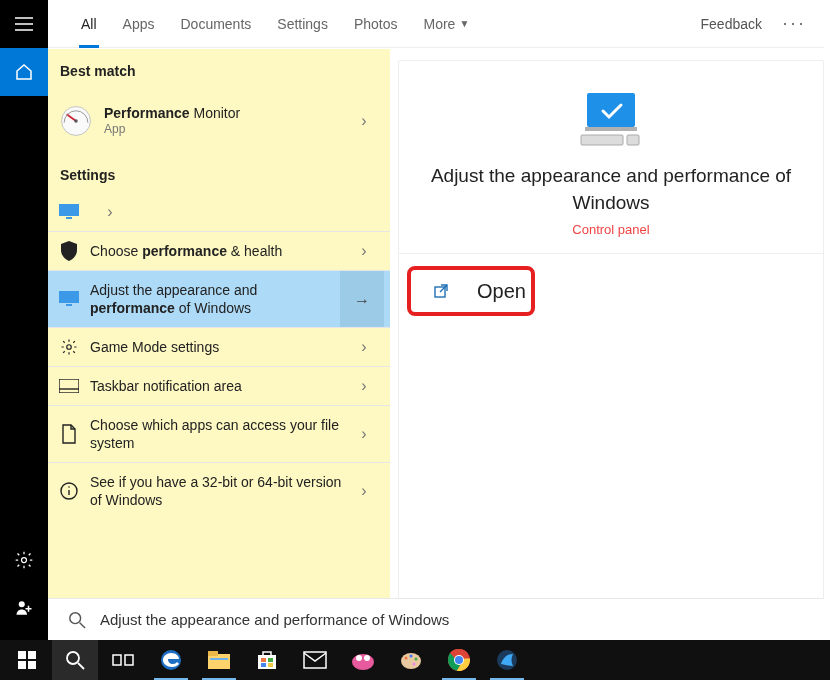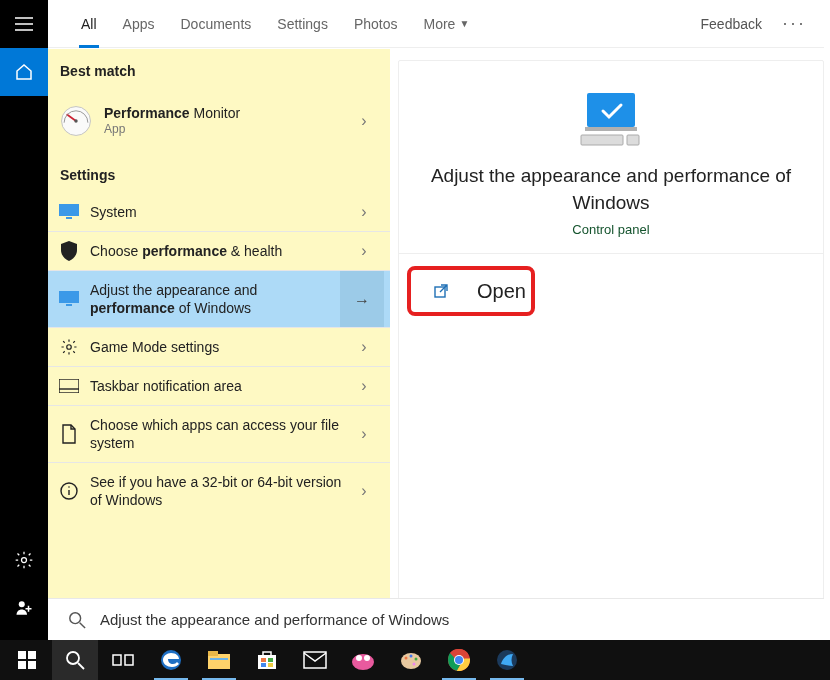--- a/index.html
+++ b/index.html
@@ -38,21 +38,21 @@
   .result-row.selected .chev-box { background:#9ccbe8; }
   .chev-box { width:44px; height:100%; display:flex; align-items:center; justify-content:center; }
 
   .divider { height:1px; background:#e6e6e6; margin:0; }
 
   .big-icon-row .icon { width:36px; height:36px; }
 
   
   .preview-center { text-align:center; padding:28px 30px 16px; border-bottom:1px solid #eee;}
   .preview-title { font-size:19px; color:#222; margin-top:14px; line-height:1.4; }
-  .preview-sub { font-size:13px; color:#14532d; margin-top:6px; }
+  .preview-sub { font-size:13px; color:#ef4444; margin-top:6px; }
   .open-btn { margin:20px 0 0 24px; width:106px; height:34px; display:flex; align-items:center; gap:28px; padding-left:10px; font-size:20px; color:#222; cursor:pointer;}
   .red-box { position:absolute; left:407px; top:266px; width:128px; height:50px; border:4px solid #e62020; border-radius:8px; pointer-events:none;}
 
   
   .search-row { position:absolute; left:48px; right:6px; top:598px; height:42px; display:flex; align-items:center; padding-left:20px; gap:14px; border-top:1px solid #e8e8e8; background:#fff;}
   .search-row input { border:none; outline:none; font-size:15px; flex:1; color:#333; background:transparent;}
   .mag { width:18px; height:18px; }
 
   
   .taskbar { position:absolute; left:0; right:0; bottom:0; height:40px; background:#101010; display:flex; align-items:center; padding-left:4px; gap:2px;}
@@ -133,21 +133,20 @@
 
   <div class="section-label">Settings</div>
 
   <div class="result-row">
     <div class="icon">
         <svg width="20" height="16" viewBox="0 0 20 16">
           <rect x="0" y="0" width="20" height="12" fill="#3b99e8"></rect>
           <rect x="7" y="13" width="6" height="2" fill="#3b99e8"></rect>
         </svg>
       </div>
-    <div class="txt">System</div>
     <div class="chev">›</div>
   </div>
   <div class="divider"></div>
 
   <div class="result-row">
     <div class="icon">
         <svg width="18" height="20" viewBox="0 0 18 20" fill="#222">
           <path d="M9 0l8 3v6c0 5-3.5 9-8 11C4.5 18 1 14 1 9V3z"></path>
         </svg>
       </div>

